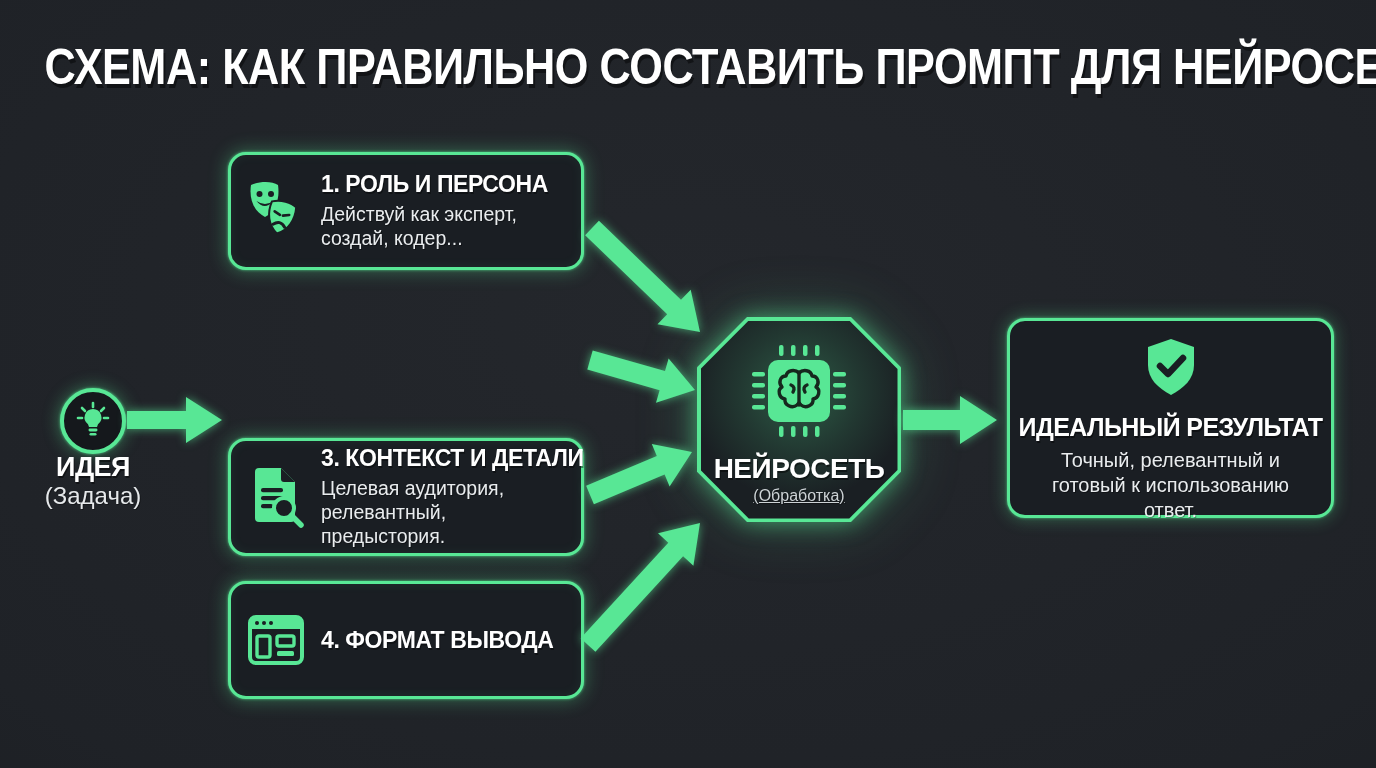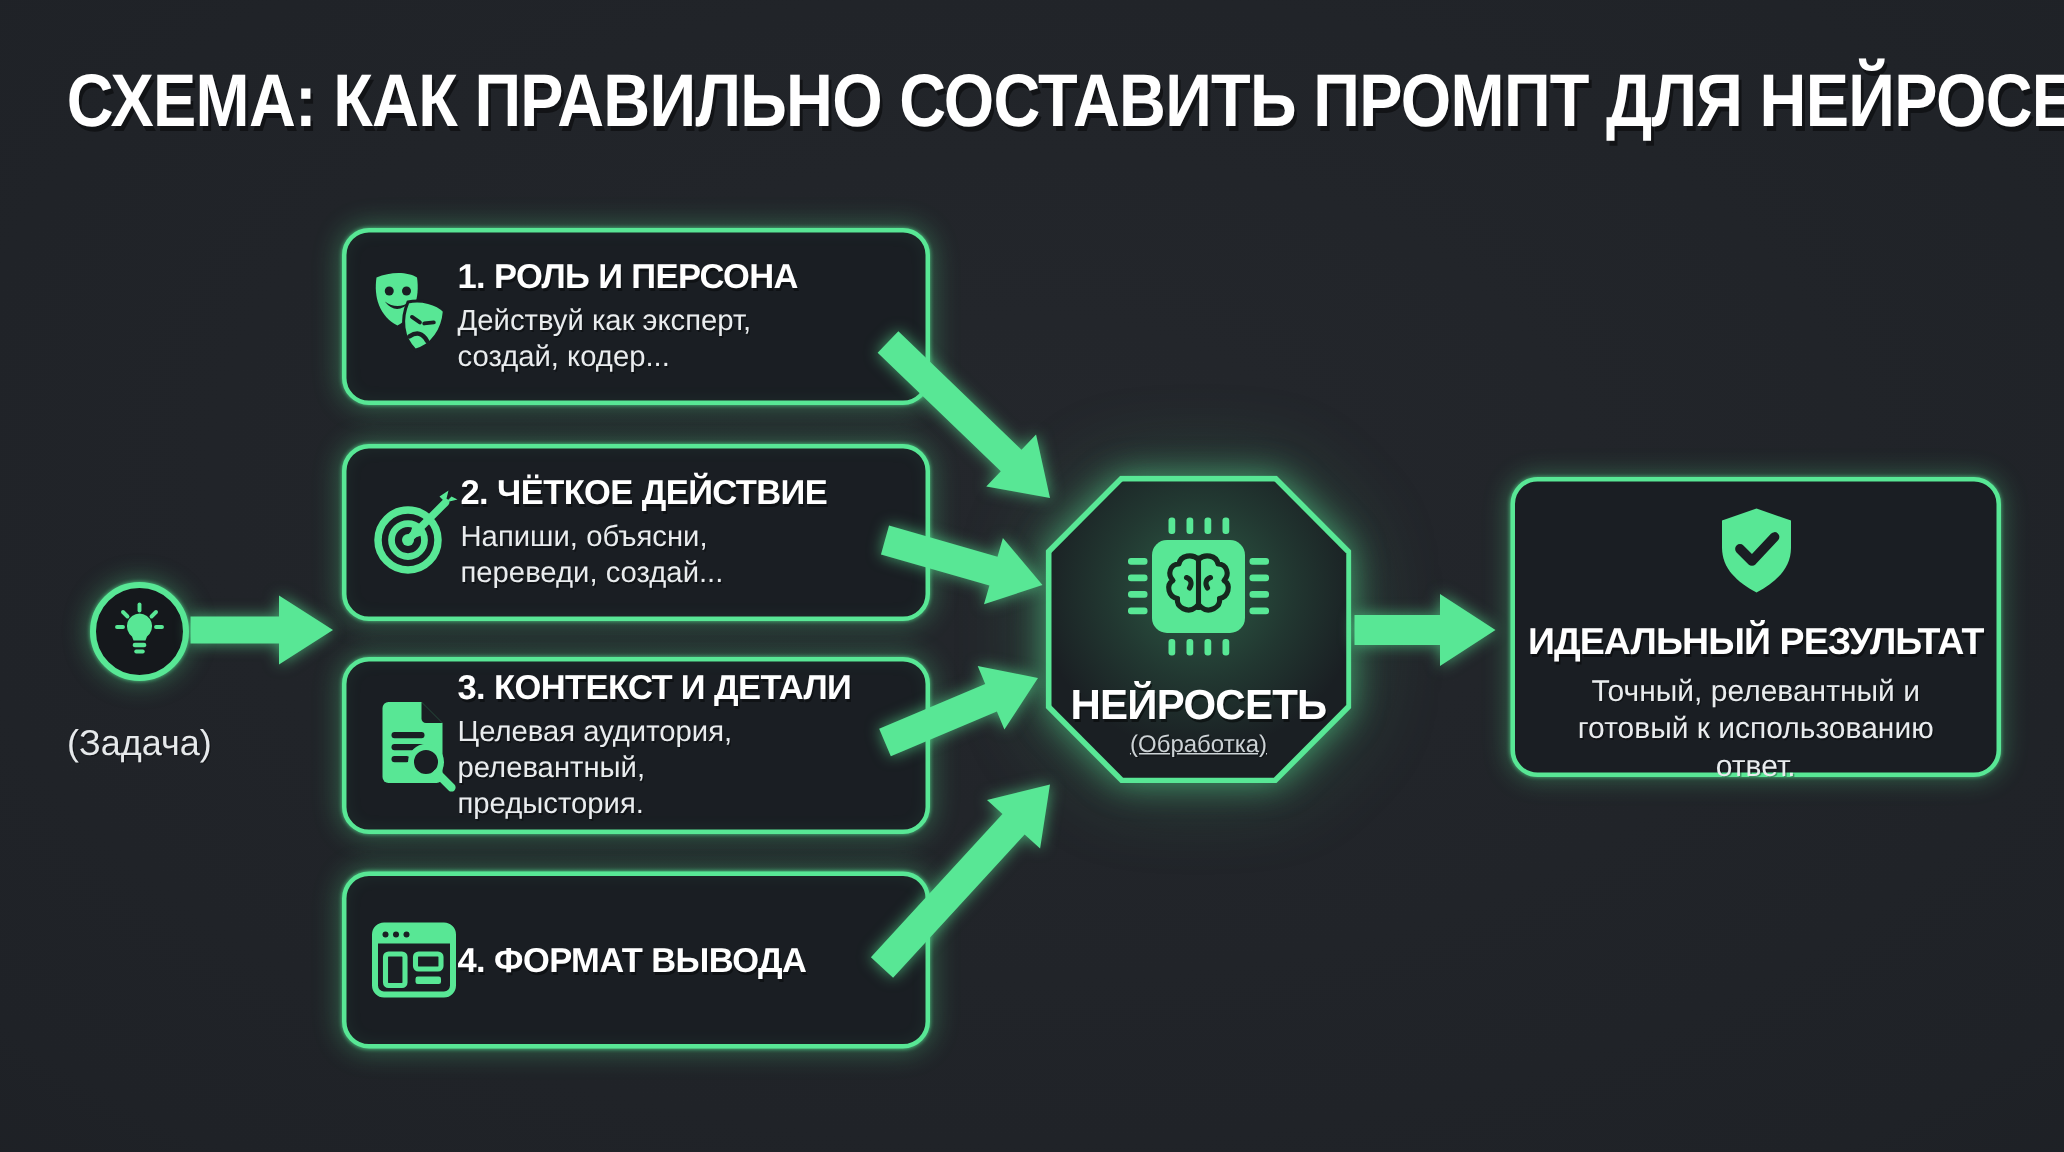--- a/index.html
+++ b/index.html
@@ -12,24 +12,24 @@
   
   .title {
     position:absolute; top:40px; left:0; width:100%; text-align:center;
     color:#ffffff; font-weight:bold; font-size:46px; letter-spacing:-0.5px;
     text-shadow:2px 3px 0 rgba(0,0,0,.45);
     white-space:nowrap;
   }
   .title > span { display:inline-block; transform:scale(.94,1.08); }
   
   .card {
-    position:absolute; left:228px; width:392px; height:118px;
+    position:absolute; left:228px; width:356px; height:118px;
     background:#1a1e23; border:3px solid #58e795; border-radius:18px;
     box-shadow:0 0 18px 2px rgba(88,231,149,.33), 0 0 3px rgba(88,231,149,.8), inset 0 0 12px rgba(88,231,149,.07);
-    box-sizing:border-box; display:flex; align-items:center; padding:0 14px 0 16px;
+    box-sizing:border-box; display:flex; align-items:center; gap:16px; padding:0 14px 0 16px;
   }
   .card-title { color:#ffffff; font-weight:bold; font-size:23px; letter-spacing:-0.4px; white-space:nowrap;
                 text-shadow:1px 2px 0 rgba(0,0,0,.4); }
   .card-desc  { color:#e9ecee; font-size:19.5px; line-height:1.22; margin-top:5px; max-width:244px;
                 text-shadow:1px 1px 0 rgba(0,0,0,.35); }
   .card-icon  { flex:0 0 58px; display:flex; align-items:center; justify-content:center; }
   
   .idea-circle {
     position:absolute; left:60px; top:388px; width:66px; height:66px; border-radius:50%;
     background:#15181c; border:4px solid #58e795; box-sizing:border-box;
@@ -91,20 +91,21 @@
           <line x1="31" y1="9" x2="28" y2="12"></line>
           <line x1="5" y1="19" x2="9" y2="19"></line>
           <line x1="35" y1="19" x2="31" y2="19"></line>
         </g>
         <path fill="#58e795" d="M20 10 a8.5 8.5 0 0 1 5 15.3 l-1 2.7 h-8 l-1-2.7 A8.5 8.5 0 0 1 20 10 Z"></path>
         <rect x="15.5" y="29.5" width="9" height="3" rx="1.4" fill="#58e795"></rect>
         <rect x="16.5" y="34" width="7" height="2.6" rx="1.3" fill="#58e795"></rect>
       </svg>
     </span>
   </div>
+  <div class="idea-label">ИДЕЯ</div>
   <div class="idea-sub">(Задача)</div>
 
   <div class="card" style="top:152px">
     <span class="card-icon">
       <svg width="58" height="62" viewBox="0 0 58 62">
         <path fill="#58e795" d="M4 5 C13 1 25 1 31 5 C33 18 29 31 18 37 C6 31 2 18 4 5 Z"></path>
         <circle cx="12.5" cy="14" r="3" fill="#1a1e23"></circle>
         <circle cx="24" cy="14" r="3" fill="#1a1e23"></circle>
         <path d="M9.5 21 Q17.5 31 26.5 21 Q18 27 9.5 21 Z" fill="#1a1e23"></path>
         <g transform="translate(24 17) rotate(14)">
@@ -114,36 +115,20 @@
           <path d="M8.5 26 Q14.5 19.5 20.5 26" stroke="#1a1e23" stroke-width="3" fill="none" stroke-linecap="round"></path>
         </g>
       </svg>
     </span>
     <div>
       <div class="card-title">1. РОЛЬ И ПЕРСОНА</div>
       <div class="card-desc">Действуй как эксперт, создай, кодер...</div>
     </div>
   </div>
 
-  <div class="card" style="top:296px">
-    <span class="card-icon">
-      <svg width="60" height="60" viewBox="0 0 60 60">
-        <circle cx="25" cy="35" r="20" fill="none" stroke="#58e795" stroke-width="5"></circle>
-        <circle cx="25" cy="35" r="11" fill="none" stroke="#58e795" stroke-width="4.5"></circle>
-        <circle cx="25" cy="35" r="4" fill="#58e795"></circle>
-        <line x1="27" y1="33" x2="50" y2="10" stroke="#58e795" stroke-width="5" stroke-linecap="round"></line>
-        <path d="M25 35 l12 -4 l-8 -8 Z" fill="#58e795"></path>
-        <path d="M50 10 l8 -2 l-4 -2 Z M50 10 l2 -8 l-6 4 Z" fill="#58e795"></path>
-      </svg>
-    </span>
-    <div>
-      <div class="card-title">2. ЧЁТКОЕ ДЕЙСТВИЕ</div>
-      <div class="card-desc">Напиши, объясни, переведи, создай...</div>
-    </div>
-  </div>
 
   <div class="card" style="top:438px">
     <span class="card-icon">
       <svg width="58" height="62" viewBox="0 0 58 62">
         <path fill="#58e795" d="M8 6 a4 4 0 0 1 4-4 h22 l14 14 v36 a4 4 0 0 1 -4 4 H12 a4 4 0 0 1 -4-4 Z"></path>
         <path fill="#1a1e23" d="M34 2 l14 14 h-11 a3 3 0 0 1 -3-3 Z"></path>
         <rect x="14" y="22" width="22" height="4.2" rx="2" fill="#1a1e23"></rect>
         <rect x="14" y="30" width="22" height="4.2" rx="2" fill="#1a1e23"></rect>
         <rect x="14" y="38" width="12" height="4.2" rx="2" fill="#1a1e23"></rect>
         <circle cx="37" cy="42" r="10" fill="#1a1e23" stroke="#58e795" stroke-width="4"></circle>

